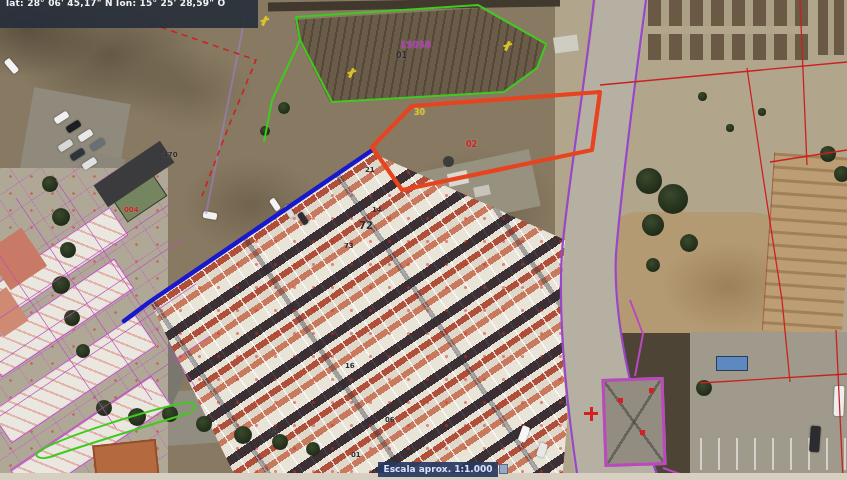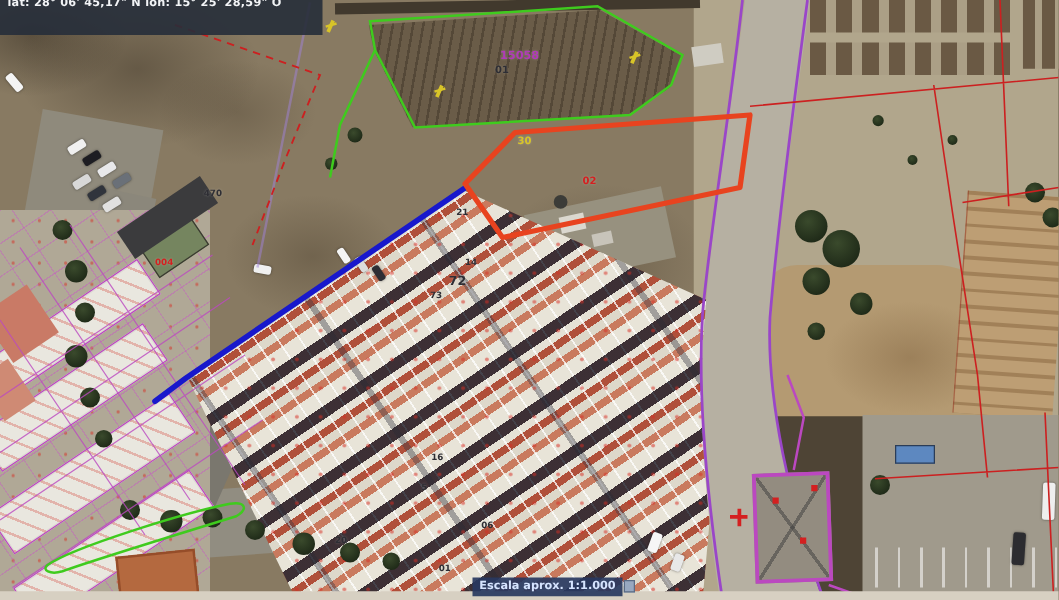--- a/index.html
+++ b/index.html
@@ -268,21 +268,21 @@
   <div class="labels" id="labels-layer">
       <div class="plabel" style="left: 376px; top: 41px; font-size: 9px; color: rgb(176, 58, 184); padding-left: 24px;">15058</div>
       <div class="plabel" style="left: 396px; top: 52px; font-size: 8px; color: rgb(46, 46, 52);">01</div>
       <div class="plabel" style="left: 414px; top: 109px; font-size: 8px; color: rgb(216, 196, 40);">30</div>
       <div class="plabel" style="left: 466px; top: 141px; font-size: 8px; color: rgb(212, 32, 32);">02</div>
       <div class="plabel" style="left: 163px; top: 152px; font-size: 7px; color: rgb(46, 46, 52);">470</div>
       <div class="plabel" style="left: 124px; top: 207px; font-size: 7px; color: rgb(212, 32, 32);">004</div>
       <div class="plabel" style="left: 365px; top: 167px; font-size: 7px; color: rgb(46, 46, 52);">21</div>
       <div class="plabel" style="left: 372px; top: 207px; font-size: 7px; color: rgb(46, 46, 52);">14</div>
       <div class="plabel" style="left: 359px; top: 221px; font-size: 10px; color: rgb(46, 46, 52);">72</div>
-      <div class="plabel" style="left: 344px; top: 233px; font-size: 7px; color: rgb(46, 46, 52);">73</div>
+      <div class="plabel" style="left: 344px; top: 243px; font-size: 7px; color: rgb(46, 46, 52);">73</div>
       <div class="plabel" style="left: 345px; top: 363px; font-size: 7px; color: rgb(46, 46, 52);">16</div>
       <div class="plabel" style="left: 337px; top: 387px; font-size: 7px; color: rgb(46, 46, 52);">5</div>
       <div class="plabel" style="left: 268px; top: 429px; font-size: 7px; color: rgb(46, 46, 52);">20</div>
       <div class="plabel" style="left: 351px; top: 452px; font-size: 7px; color: rgb(46, 46, 52);">01</div>
       <div class="plabel" style="left: 385px; top: 417px; font-size: 7px; color: rgb(46, 46, 52);">06</div>
       <div class="pole-marker" style="left: 263px; top: 16px;"></div>
       <div class="pole-marker" style="left: 350px; top: 68px;"></div>
       <div class="pole-marker" style="left: 506px; top: 41px;"></div>
     </div>
 

